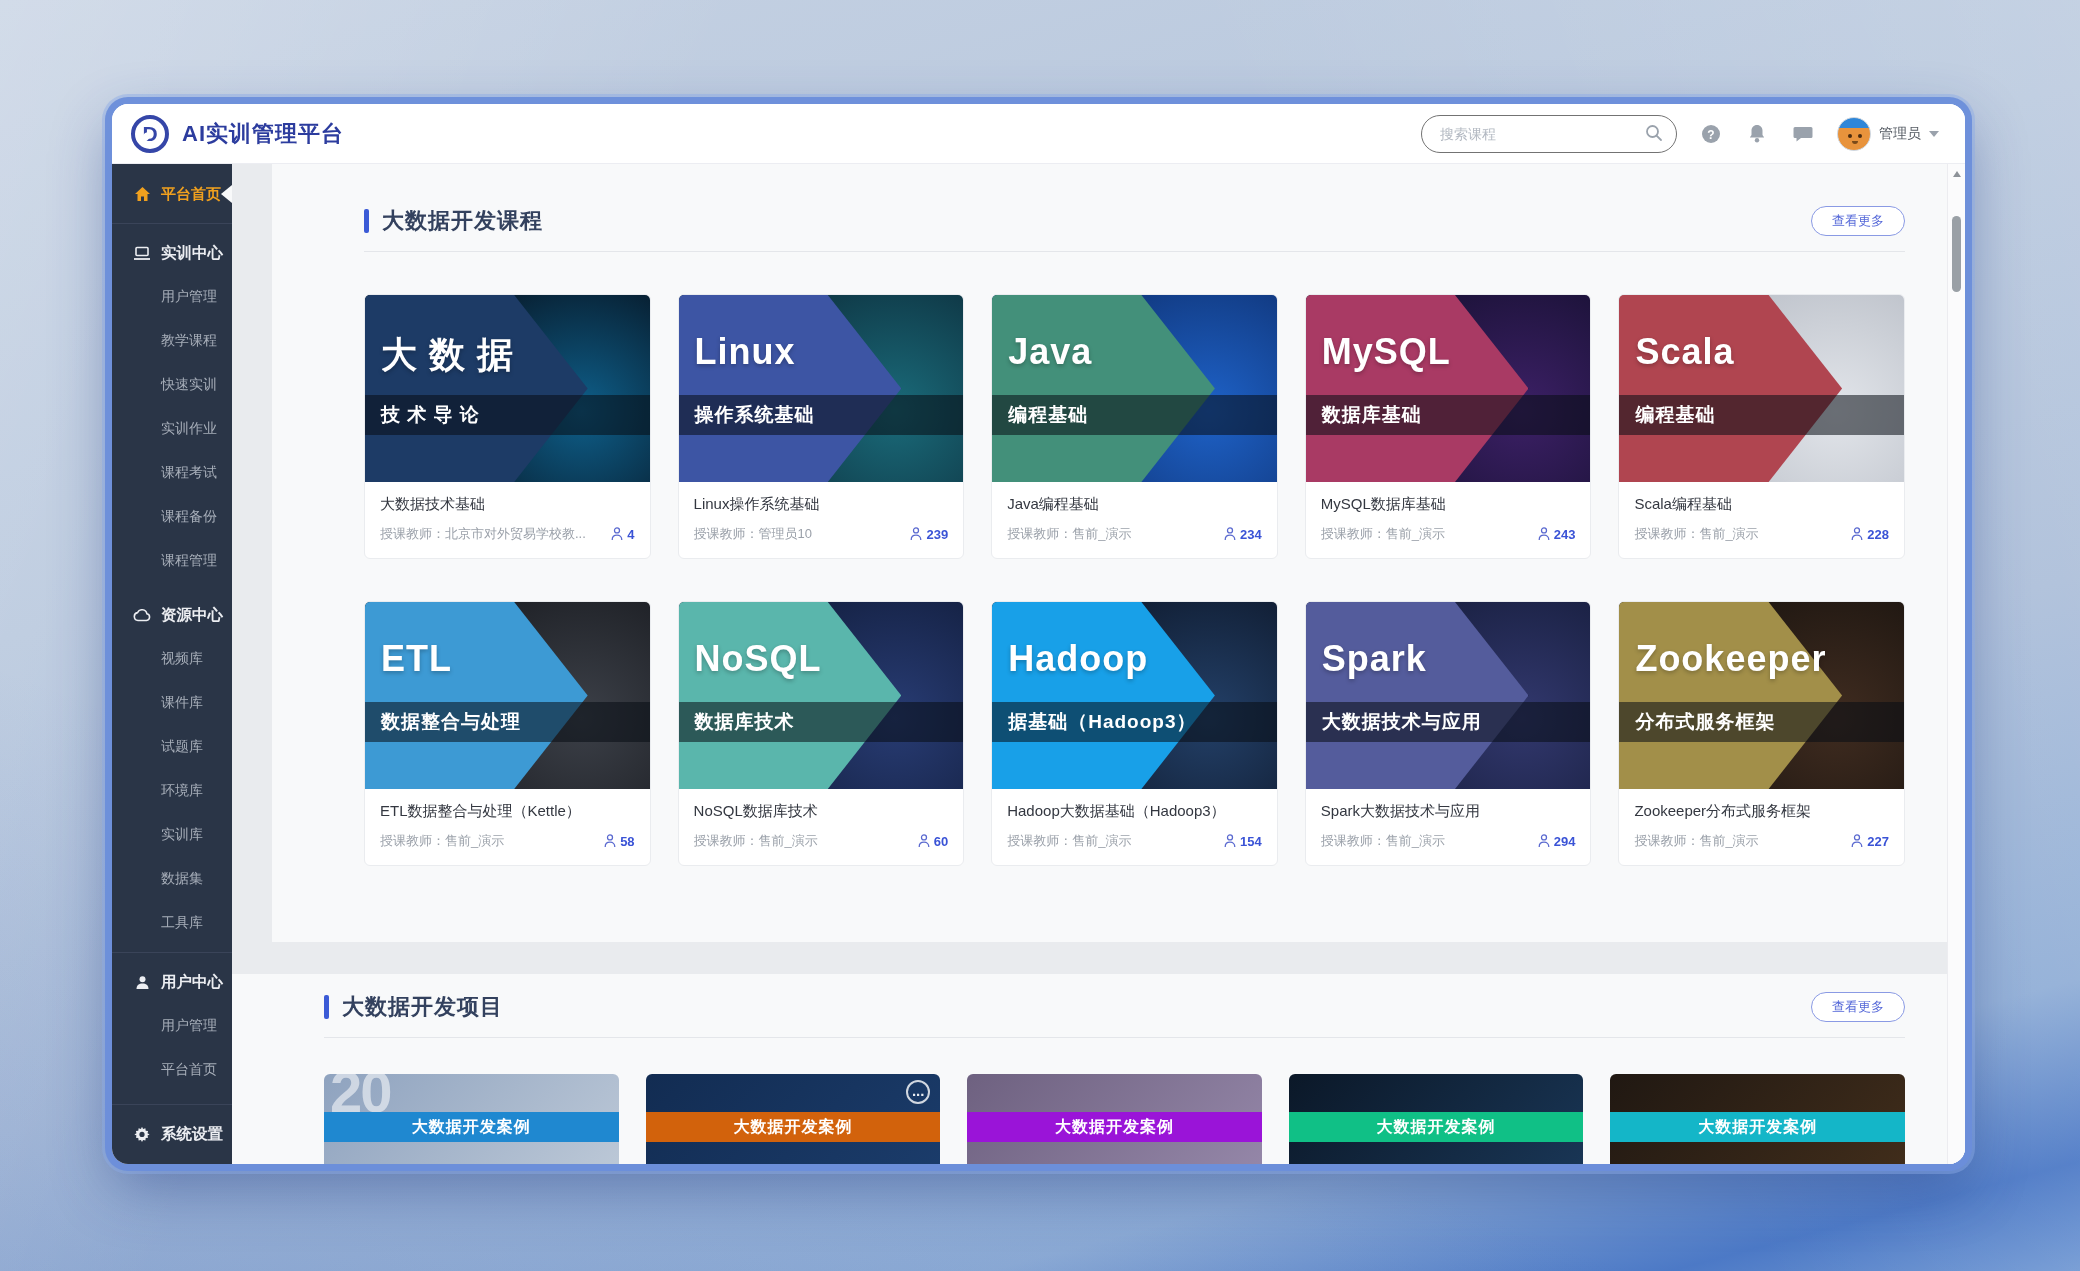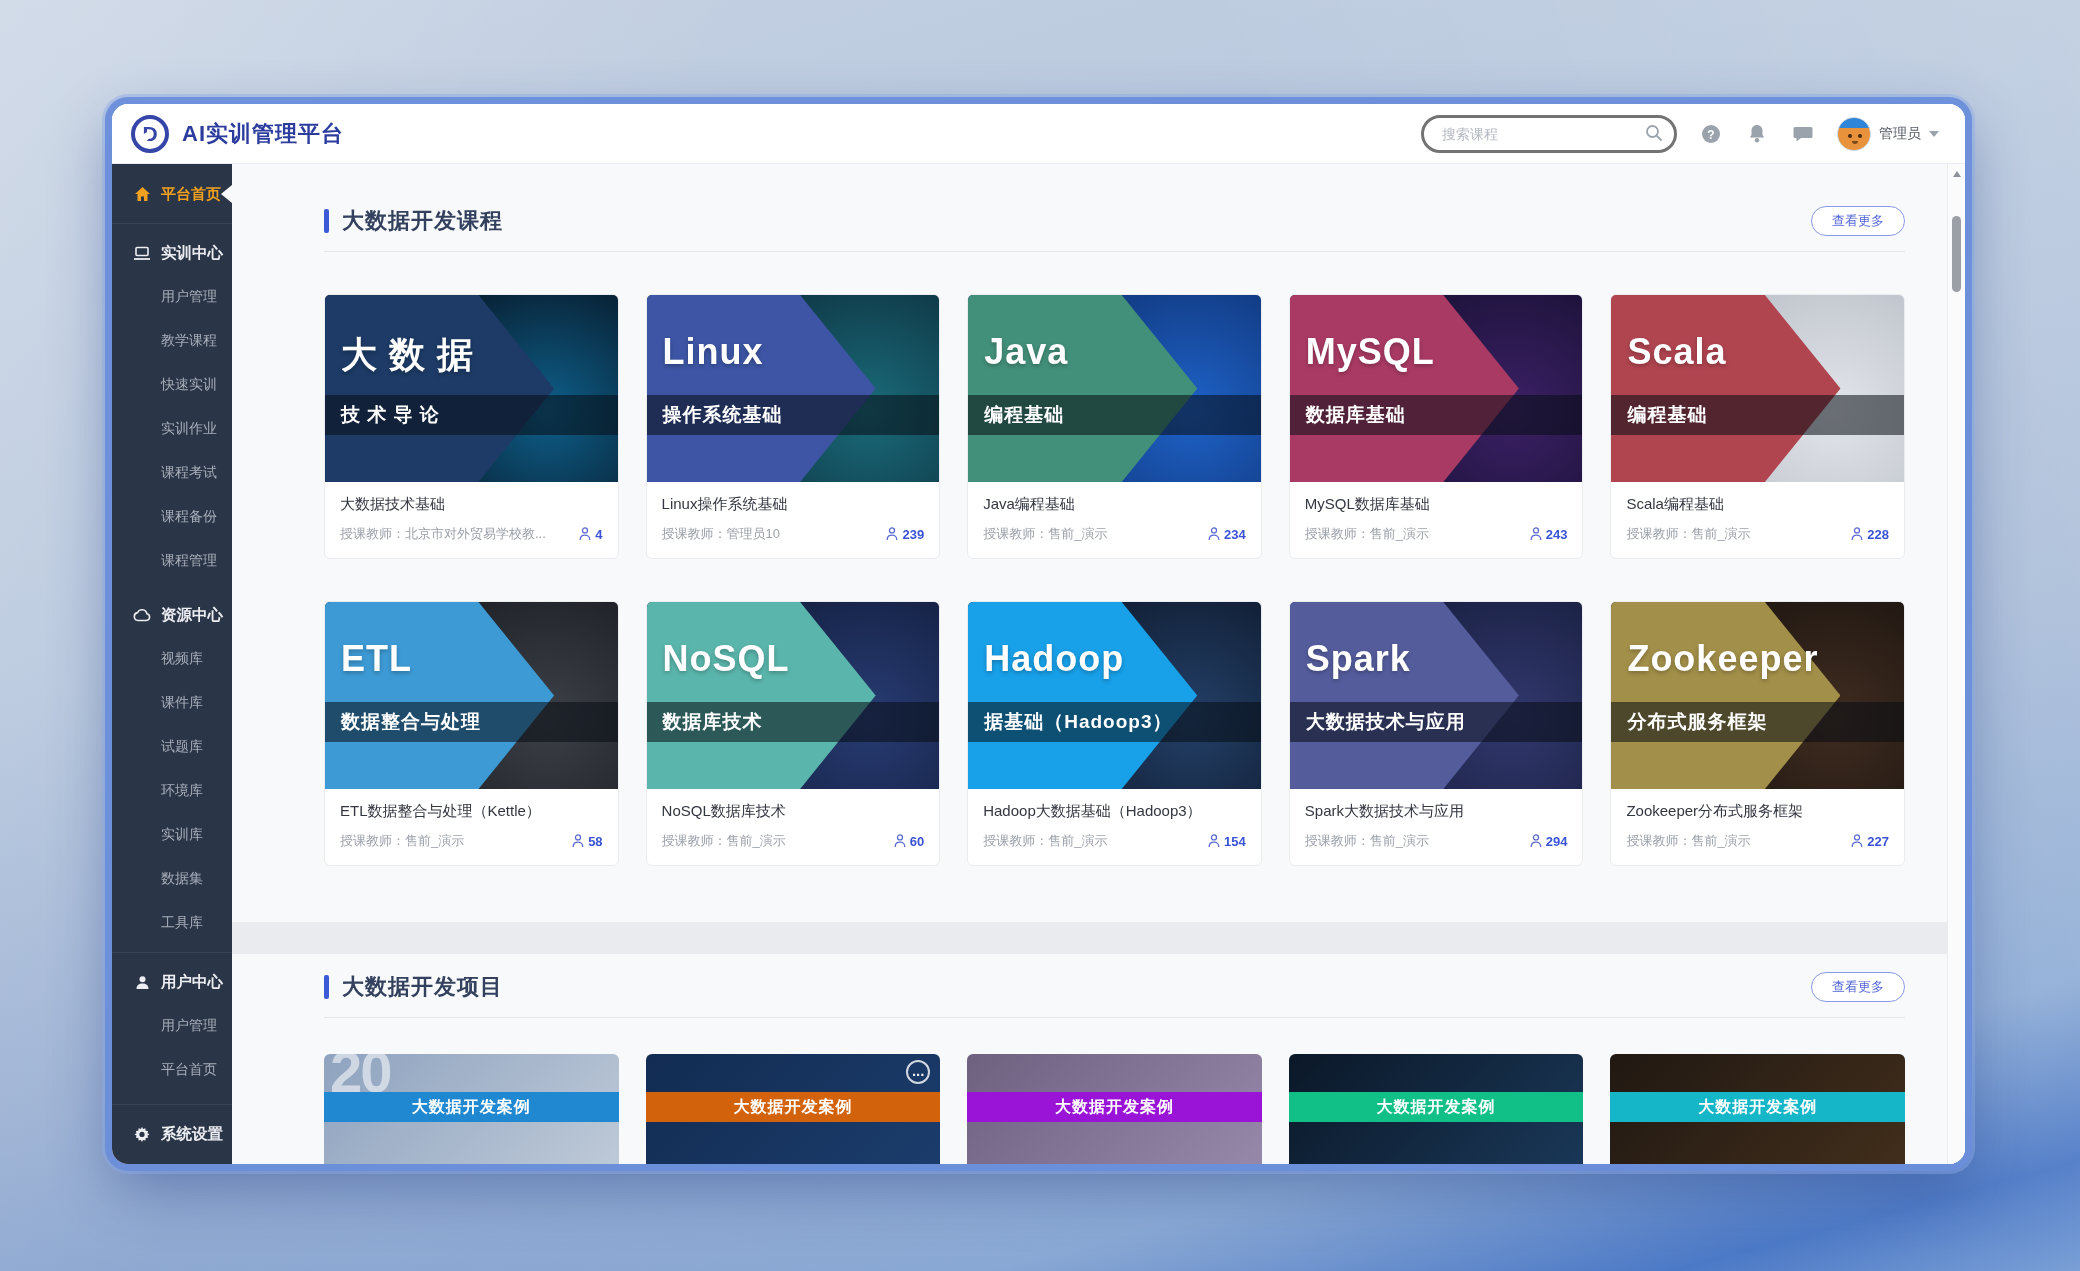--- a/index.html
+++ b/index.html
@@ -24,21 +24,21 @@
     box-shadow: 0 0 0 7px rgba(108,142,218,0.95), 0 0 0 10px rgba(140,170,230,0.45), 0 22px 60px rgba(28,56,128,0.45);
   }
 
   
   .appbar { height:60px; background:#fff; display:flex; align-items:center; padding:0 26px 0 18px; border-bottom:1px solid #ecedf2; position:relative; z-index:5; }
   .logo { width:40px; height:40px; margin-right:12px; flex:0 0 auto; }
   .app-title { font-size:22px; font-weight:bold; color:#2c3c9e; letter-spacing:1px; }
   .appbar-right { margin-left:auto; display:flex; align-items:center; gap:22px; }
   .search-wrap { position:relative; width:256px; }
   .search-wrap input {
-    width:100%; height:38px; border:3px solid #737373; border-radius:19px; outline:none;
+    width:100%; height:38px; border:1px solid #737373; border-radius:19px; outline:none;
     padding:0 40px 0 18px; font-size:14px; color:#555; background:#fff;
     font-family:"Liberation Sans","DejaVu Sans",sans-serif;
   }
   .search-wrap input::placeholder { color:#b3b9c2; }
   .search-icon { position:absolute; right:13px; top:8px; }
   .hicon { width:24px; height:24px; display:flex; align-items:center; justify-content:center; color:#9aa2ac; cursor:pointer; }
   .user-chip { display:flex; align-items:center; gap:8px; cursor:pointer; }
   .avatar { width:34px; height:34px; border-radius:50%; position:relative; overflow:hidden;
     background: linear-gradient(180deg, #2f86d8 0 32%, #e8933c 32% 100%); border:1px solid #cfd6de; }
   .avatar::before { content:""; position:absolute; left:10px; top:16px; width:4px; height:4px; border-radius:50%; background:#4a2c10; box-shadow: 10px 0 0 #4a2c10; }
@@ -57,21 +57,21 @@
   .side-item.sub { padding-left:49px; font-size:14px; color:#a7aeb9; }
   .side-item.active { color:#f0a01e; font-weight:bold; }
   .notch { position:absolute; right:0; top:50%; margin-top:-9px; width:0; height:0;
     border-top:9px solid transparent; border-bottom:9px solid transparent; border-right:11px solid #f8f9fa; }
   .side-divider { height:1px; background:#3a4459; margin:7px 0; }
   .grow { flex:1; }
 
   
   .content { flex:1; background:#e9ebee; position:relative; overflow:hidden; }
   .block { background:#f8f9fa; padding:0 60px 0 92px; }
-  .block-1 { padding-top:40px; padding-bottom:56px; }
+  .block-1 { padding-top:40px; padding-bottom:76px;margin-left:40px; }
   .block-gap { height:32px; }
   .block-2 { padding-top:16px; padding-bottom:300px; }
 
   .sec-head { display:flex; align-items:center; height:34px; }
   .sec-bar { width:5px; height:24px; background:#3b5bd6; border-radius:2px; margin-right:13px; }
   .sec-title { font-size:22px; font-weight:bold; color:#33415e; letter-spacing:1px; }
   .more-btn { margin-left:auto; height:30px; padding:0 20px; border-radius:15px; border:1px solid #8a9ae4;
     background:#fff; color:#5568d8; font-size:13px; cursor:pointer; font-family:inherit; }
   .sec-divider { height:1px; background:#e4e6ea; margin-top:13px; }
 

